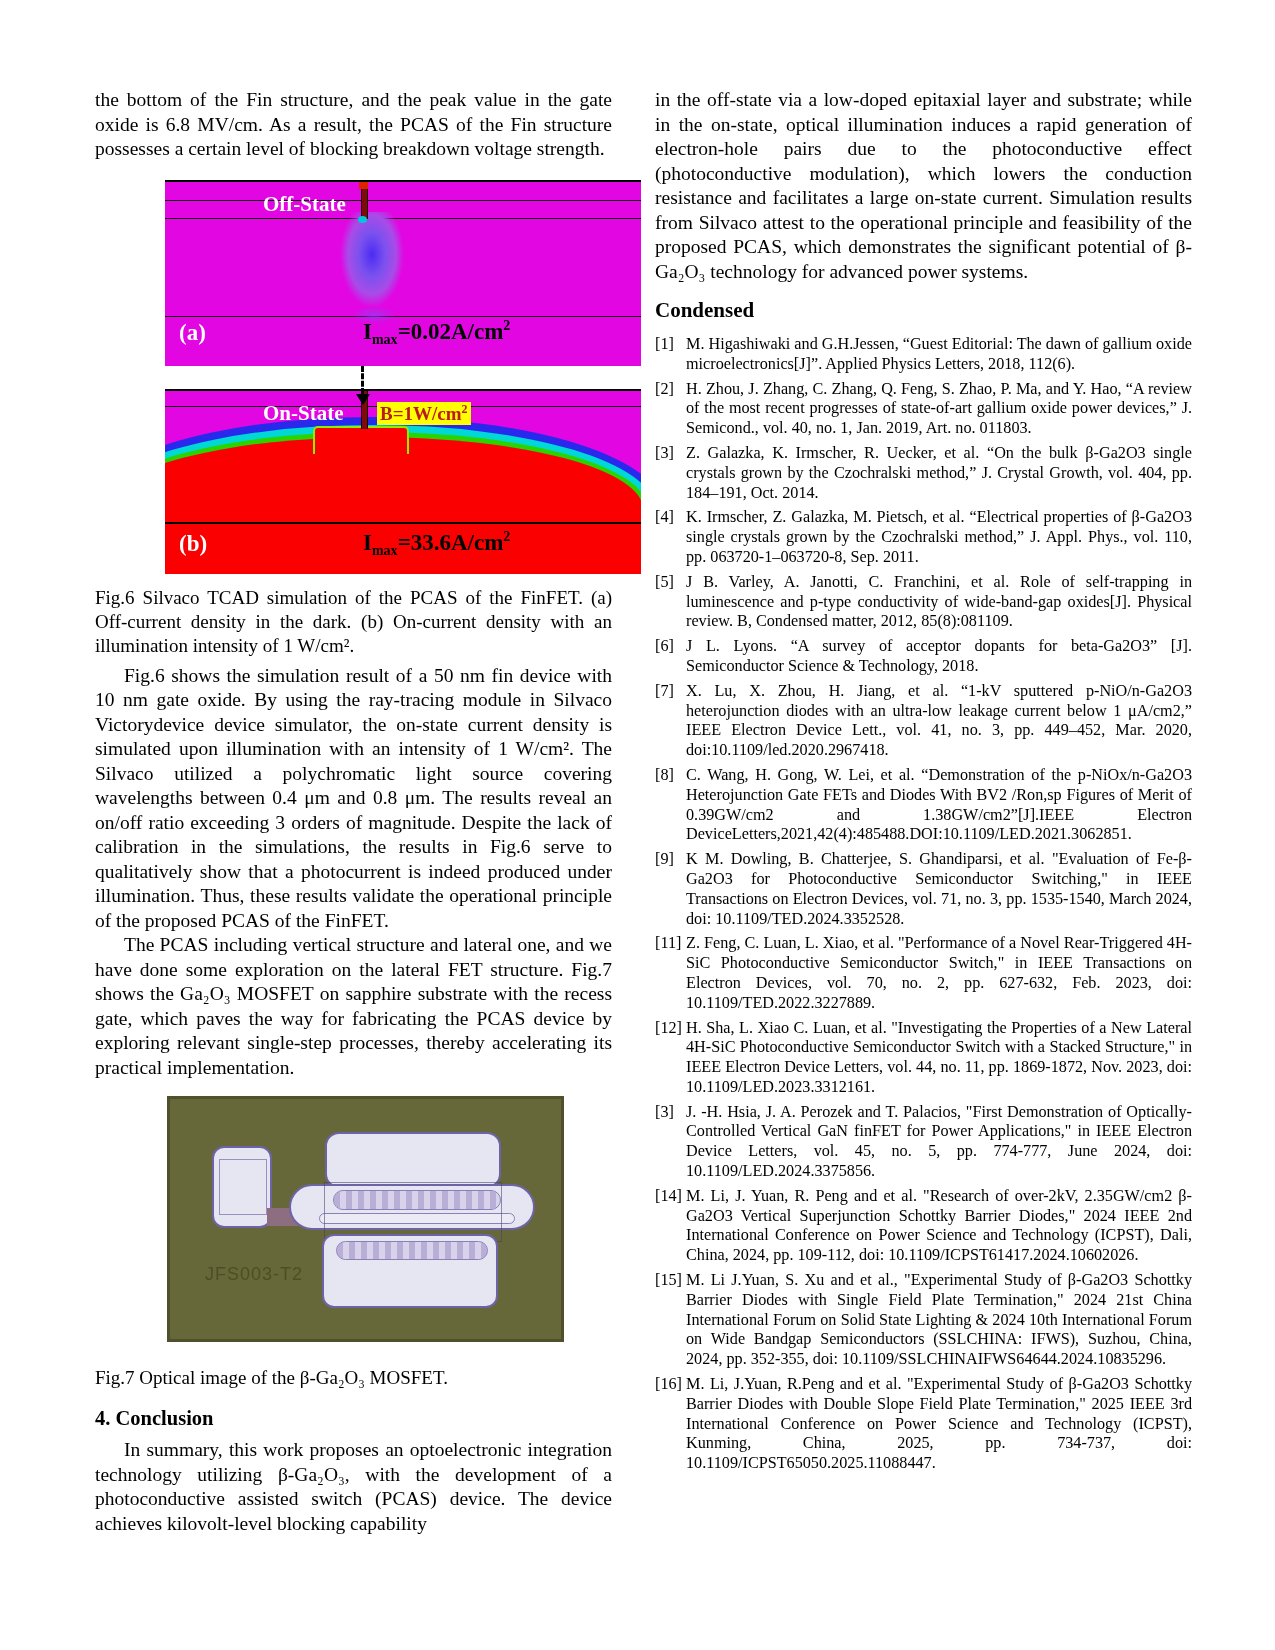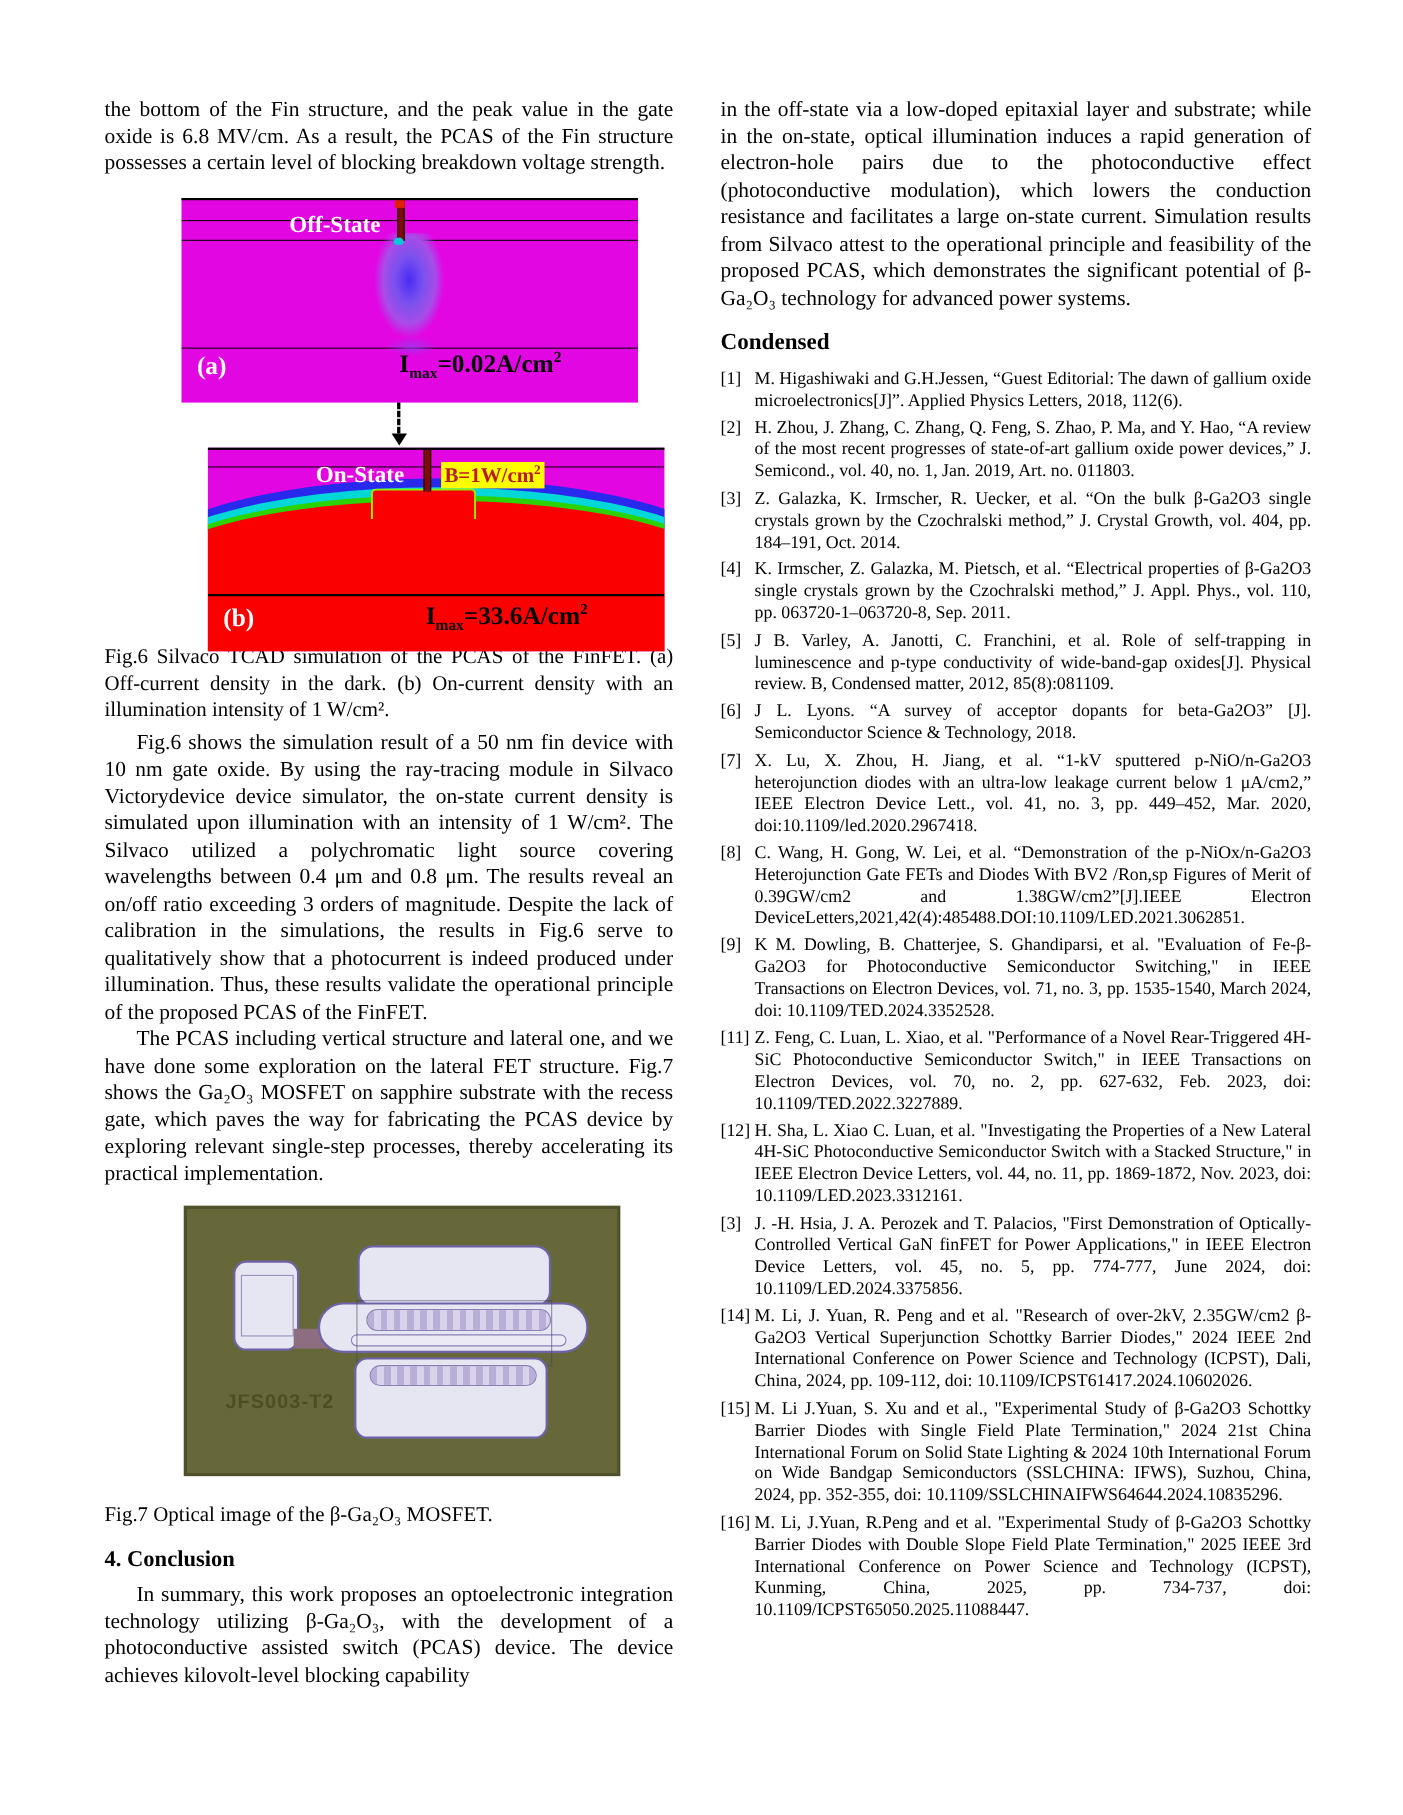--- a/index.html
+++ b/index.html
@@ -11,23 +11,23 @@
   .col{position:absolute;top:88px;}
   .col-left{left:95px;width:517px;}
   .col-right{left:655px;width:537px;}
   .body-text{font-size:19.5px;line-height:24.5px;text-align:justify;margin:0;}
   .indent{text-indent:29px;}
   .caption{font-size:19px;line-height:24px;text-align:justify;margin:0;}
   h3.heading{font-size:20.5px;line-height:24px;font-weight:bold;margin:10px 0 8px 0;}
 
   
   .fig6{position:relative;width:415px;height:394px;margin:18px 0 12px 70px;}
-  .panel{position:absolute;left:0;width:415px;overflow:hidden;background:#e206e2;border-top:2px solid #000;}
+  .panel{position:absolute;left:0;width:476px;overflow:hidden;background:#e206e2;border-top:2px solid #000;}
   .panel-a{top:0;height:184px;}
-  .panel-b{top:227px;height:183px;margin-left:24px;}
+  .panel-b{top:209px;height:183px;}
   .hline{position:absolute;left:0;width:100%;height:1px;background:#14000f;}
   .gate{position:absolute;width:5px;background:#7c0b0b;border-left:1px solid #200;border-right:1px solid #200;z-index:4;}
   .gate-tip{position:absolute;width:9px;height:7px;background:#e02200;z-index:5;}
   .blob{position:absolute;left:166px;top:30px;width:82px;height:152px;
     background:radial-gradient(ellipse 50% 45% at 50% 28%, #4b2cf4 0%, #7b51ee 32%, #a84ce8 58%, rgba(226,6,226,0) 78%);z-index:2;}
   .blob-dot{position:absolute;left:193px;top:34px;width:9px;height:7px;border-radius:50%;background:#00c8d8;z-index:5;}
   .blob-faint{position:absolute;left:186px;top:124px;width:46px;height:18px;border-radius:50%;
     background:radial-gradient(ellipse at 50% 50%, rgba(150,60,235,.75), rgba(226,6,226,0) 70%);z-index:2;}
   .state-label{position:absolute;left:98px;top:10px;color:#fff;font-weight:bold;font-size:21px;z-index:6;}
   .panel-tag{position:absolute;left:14px;color:#fff;font-weight:bold;font-size:23px;z-index:7;}
@@ -58,21 +58,21 @@
   .pad-bar{left:122px;top:88px;width:246px;height:46px;border-radius:23px;}
   .slot{position:absolute;border:1.5px solid #8a80b8;border-radius:10px;box-sizing:border-box;}
   .slot-top{left:42px;top:4px;width:168px;height:20px;
     background:repeating-linear-gradient(90deg,#b9aed6 0 6px,#d8d2ea 6px 12px);background-clip:padding-box;}
   .slot-thin{left:28px;top:27px;width:196px;height:11px;border-radius:6px;background:#eceaf5;}
   .outline-rect{position:absolute;left:157px;top:86px;width:178px;height:60px;border:1px solid rgba(70,60,110,.55);box-sizing:border-box;}
   .pad-low{left:155px;top:138px;width:176px;height:74px;border-radius:12px;}
   .slot-low{left:12px;top:5px;width:152px;height:19px;
     background:repeating-linear-gradient(90deg,#b9aed6 0 6px,#d8d2ea 6px 12px);background-clip:padding-box;}
   .chip-label{position:absolute;left:38px;top:168px;font-family:"Liberation Sans","DejaVu Sans",sans-serif;
-    font-weight:bold;font-size:18px;letter-spacing:1px;color:#4d4f22;}
+    font-weight:normal;font-size:18px;letter-spacing:1px;color:#4d4f22;}
 
   
   .refs-heading{font-size:21px;font-weight:bold;margin:14px 0 12px 0;}
   .ref{position:relative;padding-left:31px;font-size:16.2px;line-height:19.8px;text-align:justify;margin:0 0 5px 0;}
   .ref-num{position:absolute;left:0;top:0;}
 </style>
 </head>
 <body>
 
 <div class="col col-left">

